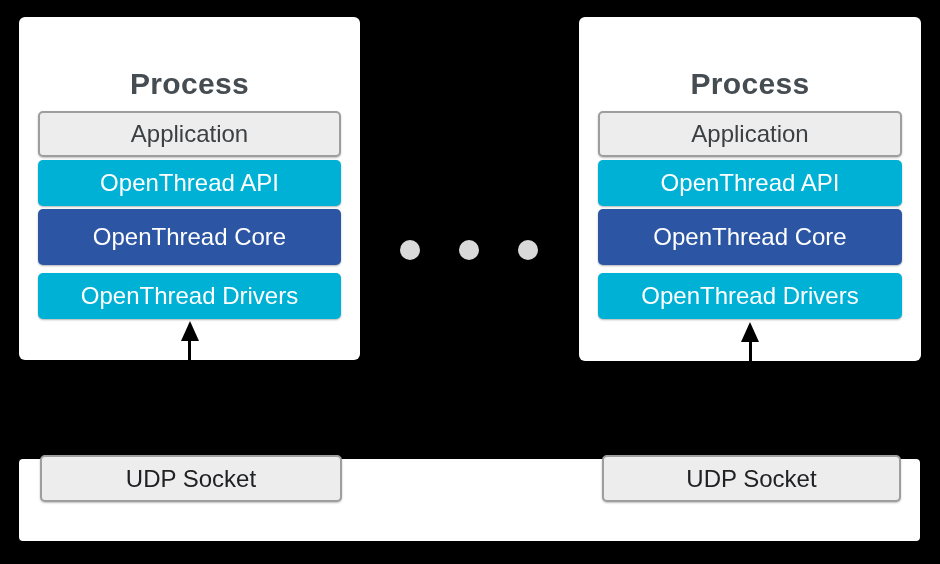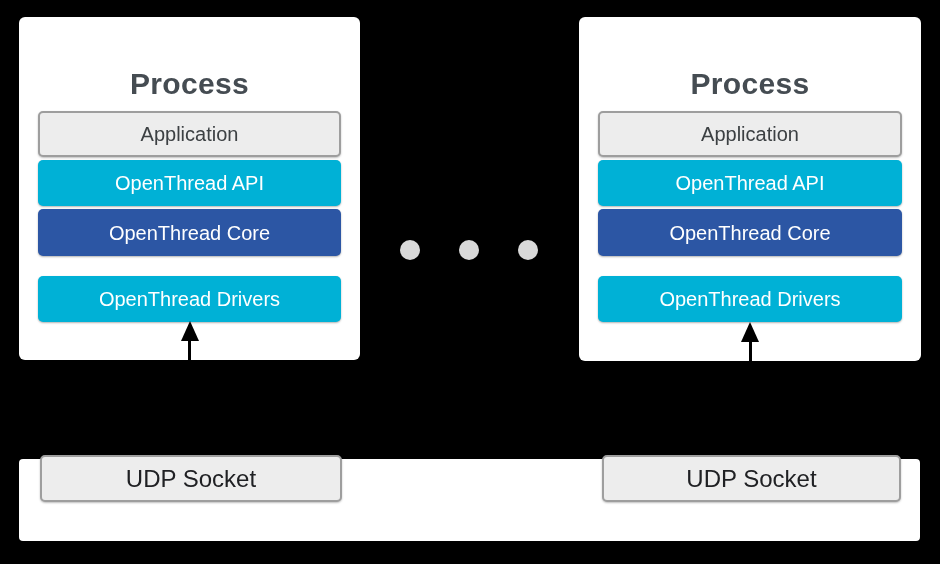--- a/index.html
+++ b/index.html
@@ -17,35 +17,35 @@
   .process-box.right{left:579px;width:342px;height:344px;}
   .process-title{
     margin:0;position:absolute;top:50px;left:0;right:0;
     text-align:center;font-size:30px;font-weight:bold;
     color:var(--title-text,#454c52);letter-spacing:.3px;line-height:34px;
   }
   .stack{position:absolute;left:19px;right:19px;top:94px;}
   .layer{
     box-sizing:border-box;height:46px;border-radius:5px;margin-bottom:3px;
     display:flex;align-items:center;justify-content:center;
-    font-size:20px;line-height:1;
+    font-size:24px;line-height:1;
   }
   .layer.plain{
     background:var(--box-fill,#ededed);
     border:2px solid var(--box-border,#9e9e9e);
     color:var(--app-text,#3c4043);
     box-shadow:0 1px 2px rgba(0,0,0,.25);
   }
   .layer.cyan{
     background:var(--cyan,#00b1d6);color:var(--layer-text,#fff);
     box-shadow:0 1px 2px rgba(0,0,0,.3);
   }
   .layer.blue{
     background:var(--blue,#2c56a4);color:var(--layer-text,#fff);
-    height:47px;margin-bottom:20px;
+    height:56px;margin-bottom:8px;
     box-shadow:0 1px 2px rgba(0,0,0,.3);
   }
   
   .arrow{
     position:absolute;left:50%;transform:translateX(-50%);bottom:0;height:39px;
     display:flex;flex-direction:column;align-items:center;
   }
   .arrow-head{
     width:0;height:0;
     border-left:9px solid transparent;border-right:9px solid transparent;

